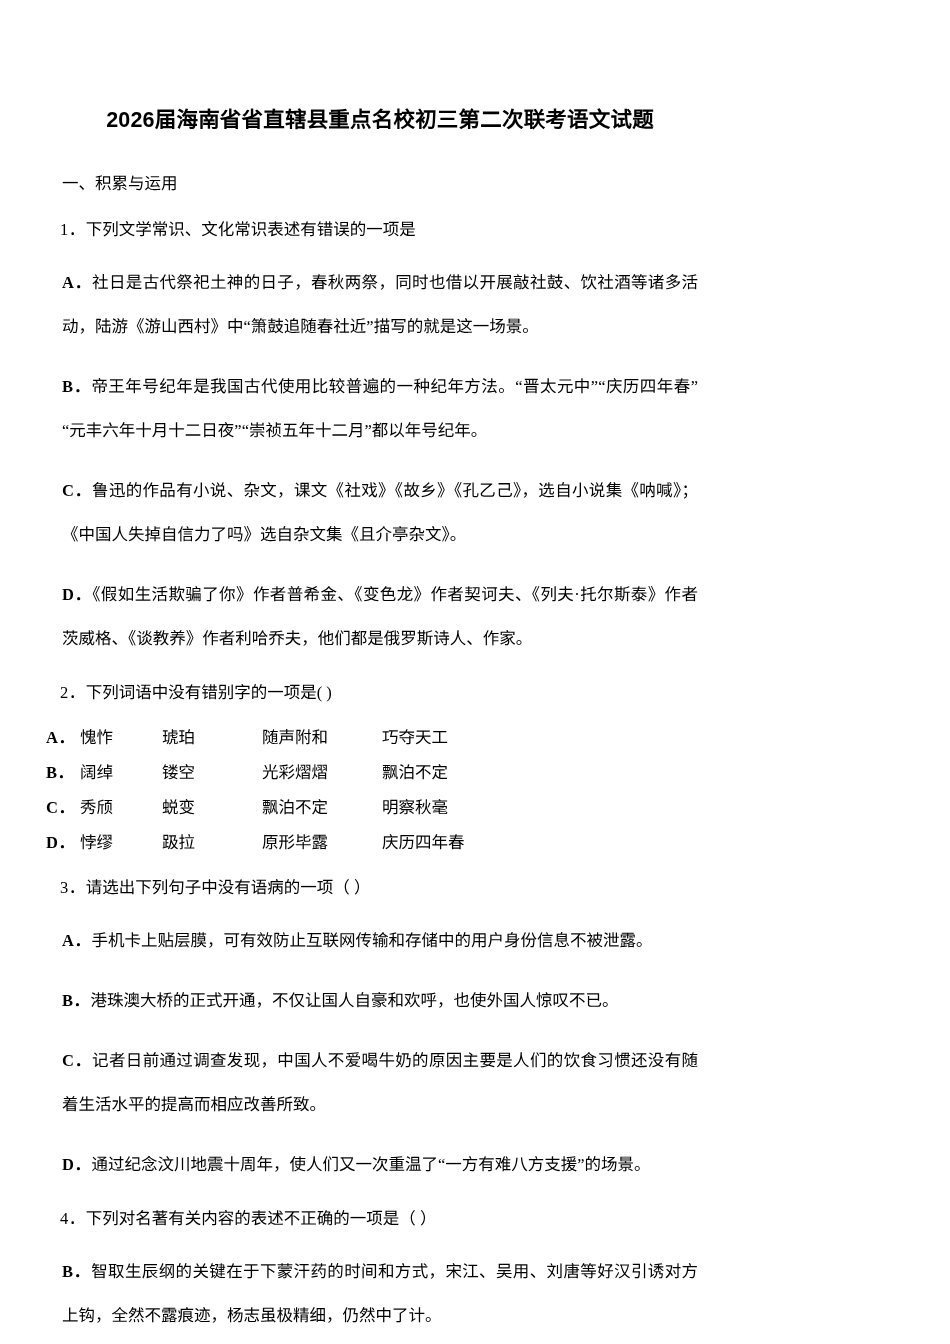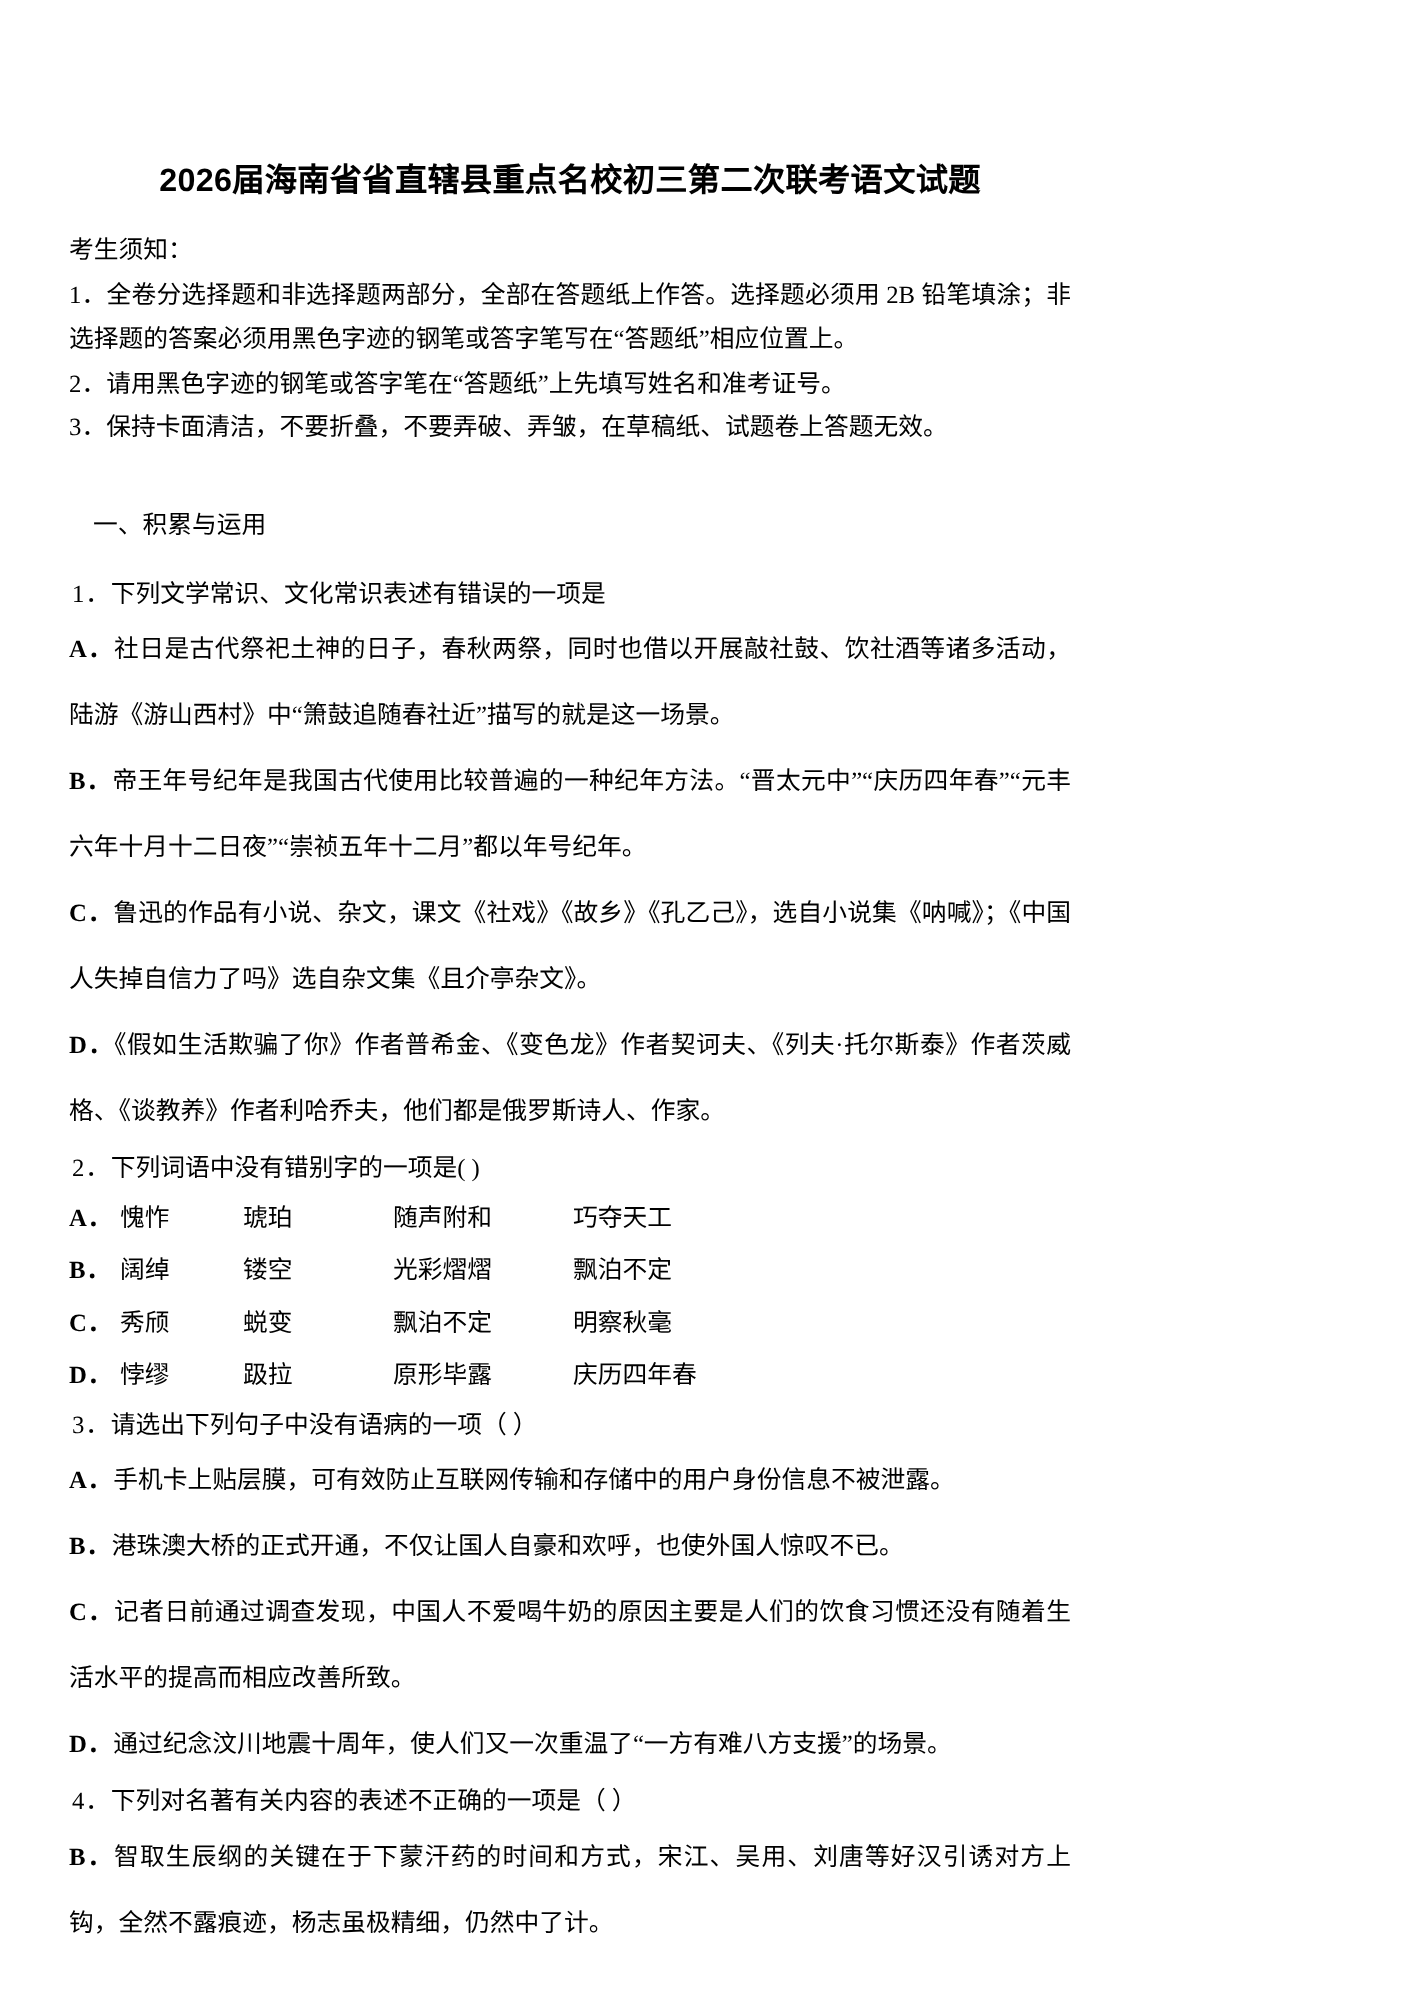--- a/index.html
+++ b/index.html
@@ -64,31 +64,31 @@
     margin: 16px;
   }
 
   
   .question {
     margin: 0;
   }
   .q-stem {
     font-size: 16.5px;
     line-height: 31px;
-    margin: 0;
+    margin: 12px;
     padding-left: 2px;
   }
   .q-stem .q-num {
     font-family: "Liberation Serif", "DejaVu Serif", serif;
     letter-spacing: 0.5px;
   }
   .opt {
     font-size: 16.5px;
     line-height: 44px;
-    margin: 0;
+    margin: 16px;
     text-align: justify;
     text-justify: inter-ideograph;
     text-indent: 0;
   }
   .opt .opt-letter {
     font-family: "Liberation Serif", "DejaVu Serif", serif;
     font-weight: bold;
     letter-spacing: 0.5px;
   }
 
@@ -114,26 +114,20 @@
   .opt-grid .cell-3 { width: 120px; }
   .opt-grid .cell-4 { width: 110px; }
 </style>
 </head>
 <body>
 
 <div class="page">
 
   <h1 class="doc-title">2026届海南省省直辖县重点名校初三第二次联考语文试题</h1>
 
-  <div class="notice-block">
-    <p class="notice-heading">考生须知：</p>
-    <p class="notice-item">1．全卷分选择题和非选择题两部分，全部在答题纸上作答。选择题必须用 2B 铅笔填涂；非选择题的答案必须用黑色字迹的钢笔或答字笔写在“答题纸”相应位置上。</p>
-    <p class="notice-item">2．请用黑色字迹的钢笔或答字笔在“答题纸”上先填写姓名和准考证号。</p>
-    <p class="notice-item">3．保持卡面清洁，不要折叠，不要弄破、弄皱，在草稿纸、试题卷上答题无效。</p>
-  </div>
 
   <div class="section-block">
 
     <p class="section-heading">一、积累与运用</p>
 
     <div class="question">
       <p class="q-stem"><span class="q-num">1．</span><span>下列文学常识、文化常识表述有错误的一项是</span></p>
 
       <p class="opt"><span class="opt-letter">A．</span><span>社日是古代祭祀土神的日子，春秋两祭，同时也借以开展敲社鼓、饮社酒等诸多活动，陆游《游山西村》中“箫鼓追随春社近”描写的就是这一场景。</span></p>
 

